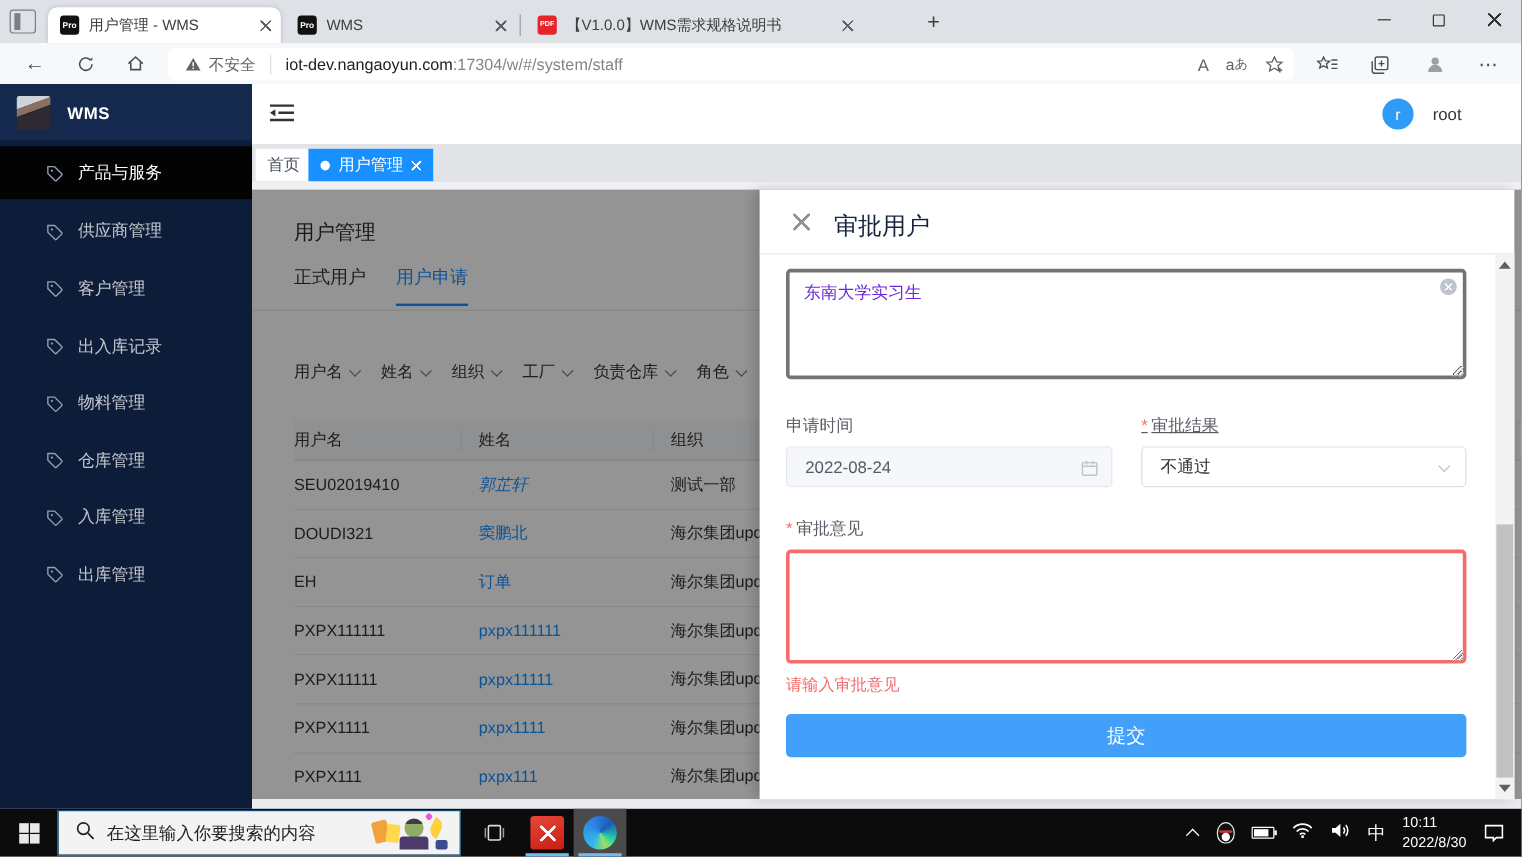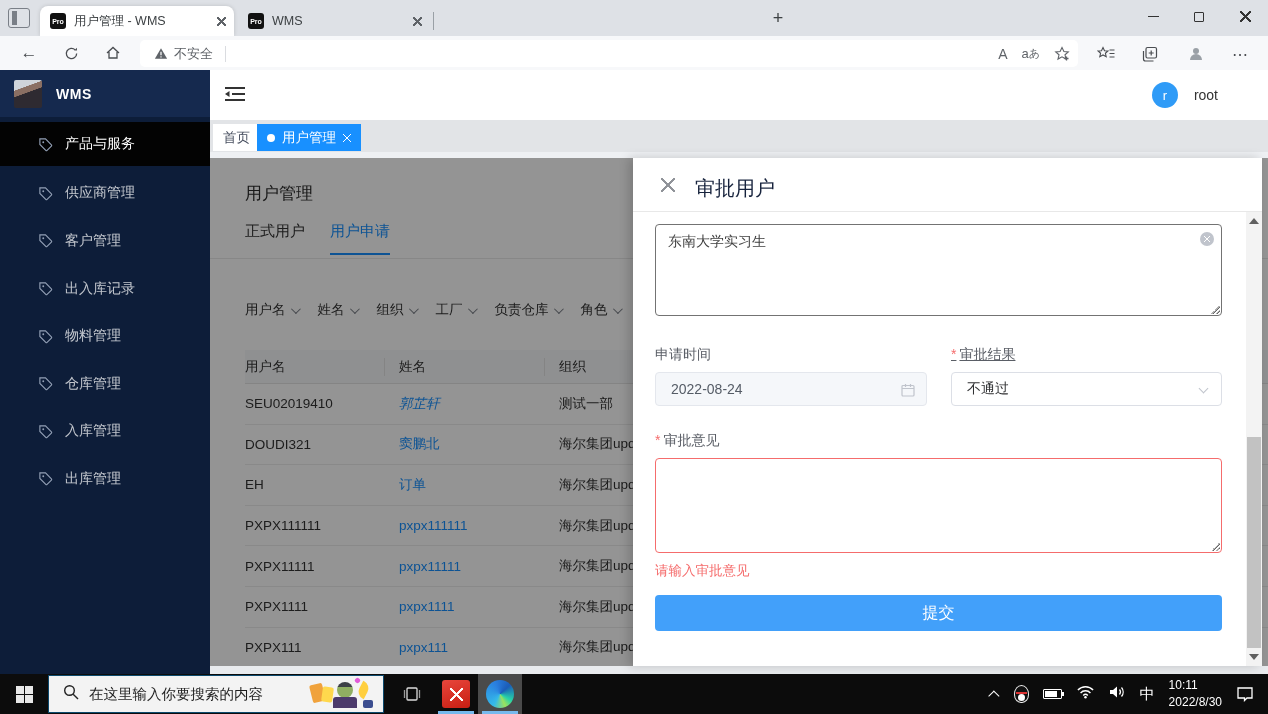--- a/index.html
+++ b/index.html
@@ -78,21 +78,21 @@
   .trow.head .c1, .trow.head .c2 { border-right:1px solid #e4e4e4; }
   .namelink { color:#1890ff; cursor:pointer; }
   .overlay { position:absolute; left:210px; top:158px; width:1058px; height:508px; background:rgba(0,0,0,.42); }
   .bottomstrip { position:absolute; left:210px; top:666px; width:1058px; height:8px; background:#e9ebee; }
 
   
   .drawer { position:absolute; left:633px; top:158px; width:629px; height:508px; background:#fff; box-shadow:-4px 0 10px rgba(0,0,0,.18); }
   .d-header { position:absolute; left:0; top:0; width:629px; height:54px; border-bottom:1px solid #e8e8e8; }
   .d-close { position:absolute; left:28px; top:20px; width:14px; height:14px; color:#909399; cursor:pointer; }
   .d-title { position:absolute; left:62px; top:17px; font-size:20px; color:#17233d; }
-  .d-ta { position:absolute; left:22px; width:567px; border:1px solid #737373; border-radius:4px; font-size:14px; color:#404040; padding:8px 30px 8px 12px; background:#fff; }
+  .d-ta { position:absolute; left:22px; width:567px; border:3px solid #737373; border-radius:4px; font-size:14px; color:#6d28d9; padding:8px 30px 8px 12px; background:#fff; }
   .ta1 { top:66px; height:92px; }
   .ta2 { top:300px; height:95px; border-color:#f56c6c; }
   .clearbtn { position:absolute; left:567px; top:74px; width:14px; height:14px; border-radius:50%; background:#c0c4cc; color:#fff; display:flex; align-items:center; justify-content:center; }
   .clearbtn .xicon { width:6px; height:6px; }
   .rhandle { position:absolute; width:10px; height:10px; background:
      linear-gradient(135deg, transparent 0 55%, #b0b0b0 55% 62%, transparent 62% 78%, #b0b0b0 78% 85%, transparent 85%); }
   .d-label { position:absolute; font-size:14px; color:#5a5e66; }
   .req { color:#f56c6c; margin-right:3px; }
   .d-input { position:absolute; top:214px; height:34px; border-radius:4px; font-size:14px; display:flex; align-items:center; padding-left:15px; }
   .inp-date { left:22px; width:272px; background:#f5f7fa; border:1px solid #e4e7ed; color:#555c66; }
@@ -148,20 +148,25 @@
       <span class="fav pro">Pro</span>
       <span class="title">用户管理 - WMS</span>
       <span class="xicon"></span>
     </div>
     <div class="btab" style="left:238px;width:192px;">
       <span class="fav pro">Pro</span>
       <span class="title">WMS</span>
       <span class="xicon"></span>
     </div>
     <div class="tab-sep" style="left:433px;"></div>
+    <div class="btab" style="left:438px;width:318px;">
+      <span class="fav pdf">PDF</span>
+      <span class="title">【V1.0.0】WMS需求规格说明书</span>
+      <span class="xicon"></span>
+    </div>
     <div class="newtab">+</div>
     <div class="winbtn" style="right:92px;">
         <span class="bar"></span>
       </div>
     <div class="winbtn" style="right:46px;">
         <span class="box"></span>
       </div>
     <div class="winbtn" style="right:0;">
         <span class="xicon"></span>
       </div>
@@ -183,20 +188,21 @@
     <div class="urlpill">
       <span class="sec">
         <svg width="14" height="13" viewBox="0 0 16 14">
             <path d="M8 1L15 13H1z" fill="#5f6368"></path>
             <rect x="7.3" y="5" width="1.4" height="4" fill="#fff"></rect>
             <rect x="7.3" y="10.2" width="1.4" height="1.4" fill="#fff"></rect>
           </svg>
         <span>不安全</span>
       </span>
       <span class="pilldiv"></span>
+      <span class="url"><span>iot-dev.nangaoyun.com</span><span class="rest">:17304/w/#/system/staff</span></span>
       <span class="pill-ic" style="margin-left:auto;font-size:14px;">A</span>
       <span class="pill-ic" style="font-size:13px;">a<span style="font-size:11px;">あ</span></span>
       <span class="pill-ic">
         <svg width="16" height="16" viewBox="0 0 16 16">
             <path d="M8 1.5l1.9 4 4.4.4-3.3 2.9 1 4.3L8 10.8 4 13.1l1-4.3L1.7 5.9l4.4-.4z" fill="none" stroke="#5f6368" stroke-width="1.1"></path>
             <path d="M12.5 10.5v4M10.5 12.5h4" stroke="#5f6368" stroke-width="1.3"></path>
           </svg>
       </span>
     </div>
     <div class="bar-ic" style="right:148px;">

